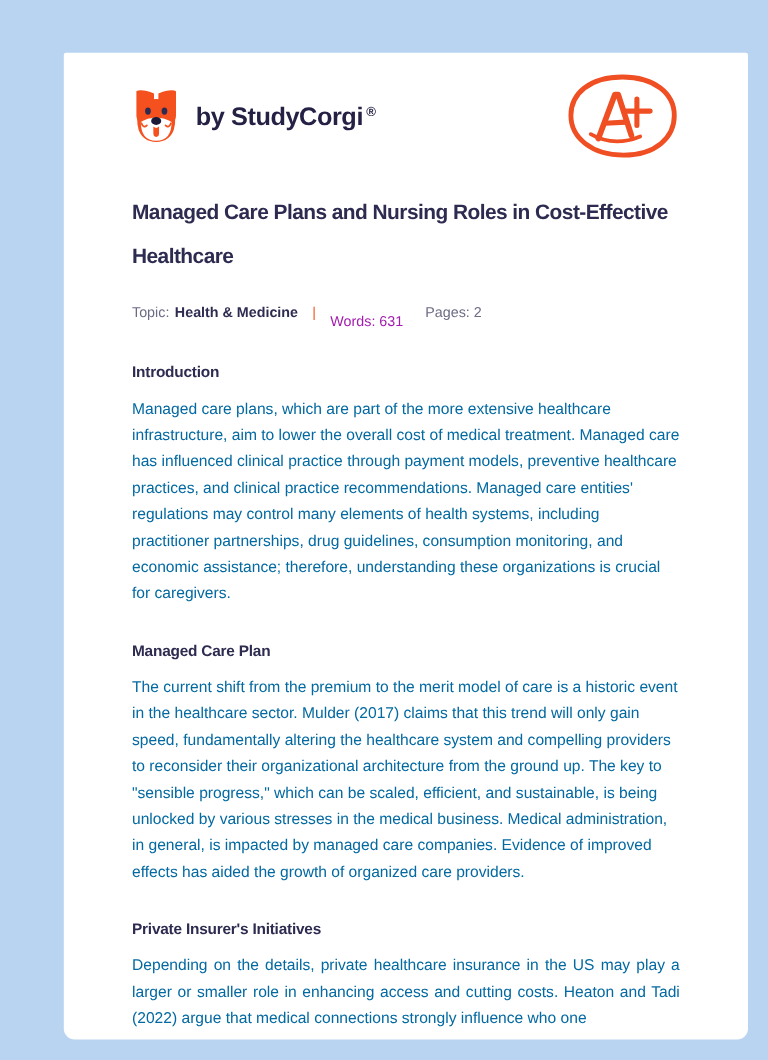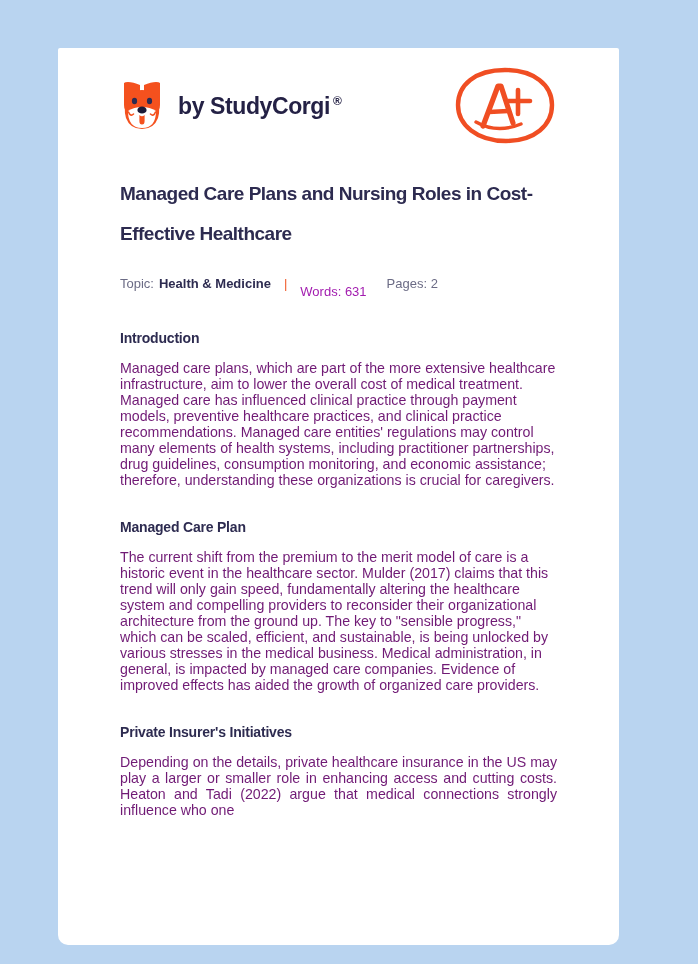--- a/index.html
+++ b/index.html
@@ -11,21 +11,21 @@
     height: 964px;
     background: #b9d4f0;
     font-family: "Liberation Sans", sans-serif;
     overflow: hidden;
   }
 
   .page-sheet {
     position: absolute;
     left: 58px;
     top: 48px;
-    width: 561px;
+    width: 622px;
     height: 897px;
     background: #ffffff;
     border-radius: 2px 2px 10px 10px;
     overflow: hidden;
     box-sizing: border-box;
   }
 
   .page-inner {
     padding: 0 62px;
   }
@@ -114,22 +114,22 @@
   .section-heading {
     font-size: 14px;
     font-weight: bold;
     color: #2d2b50;
     margin: 31px 0 0 0;
     letter-spacing: -0.2px;
   }
 
   .section-body {
     font-size: 14.2px;
-    line-height: 16px;
-    color: #701a75;
+    line-height: 24px;
+    color: #0369a1;
     margin: 14px 0 0 0;
     max-width: 502px;
   }
   .section-body.justified {
     text-align: justify;
   }
 </style>
 </head>
 <body>
 

